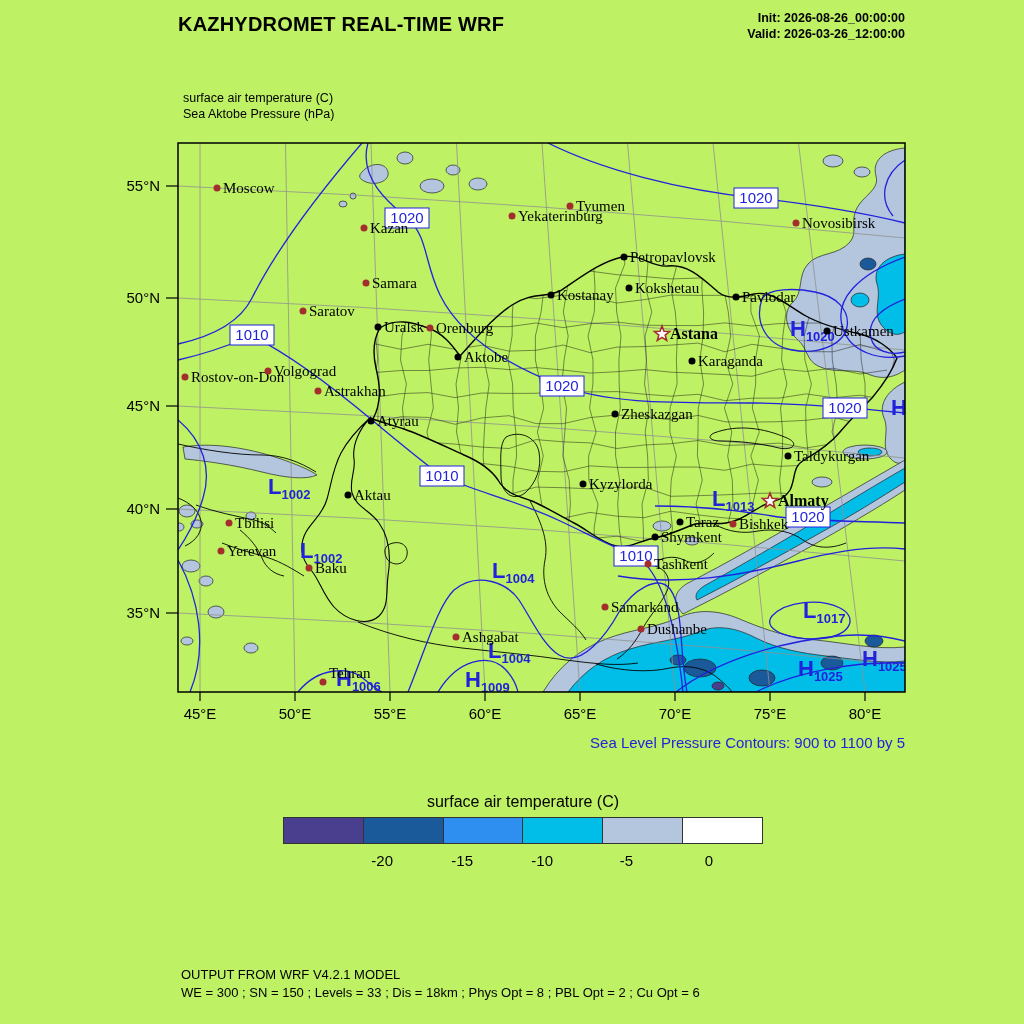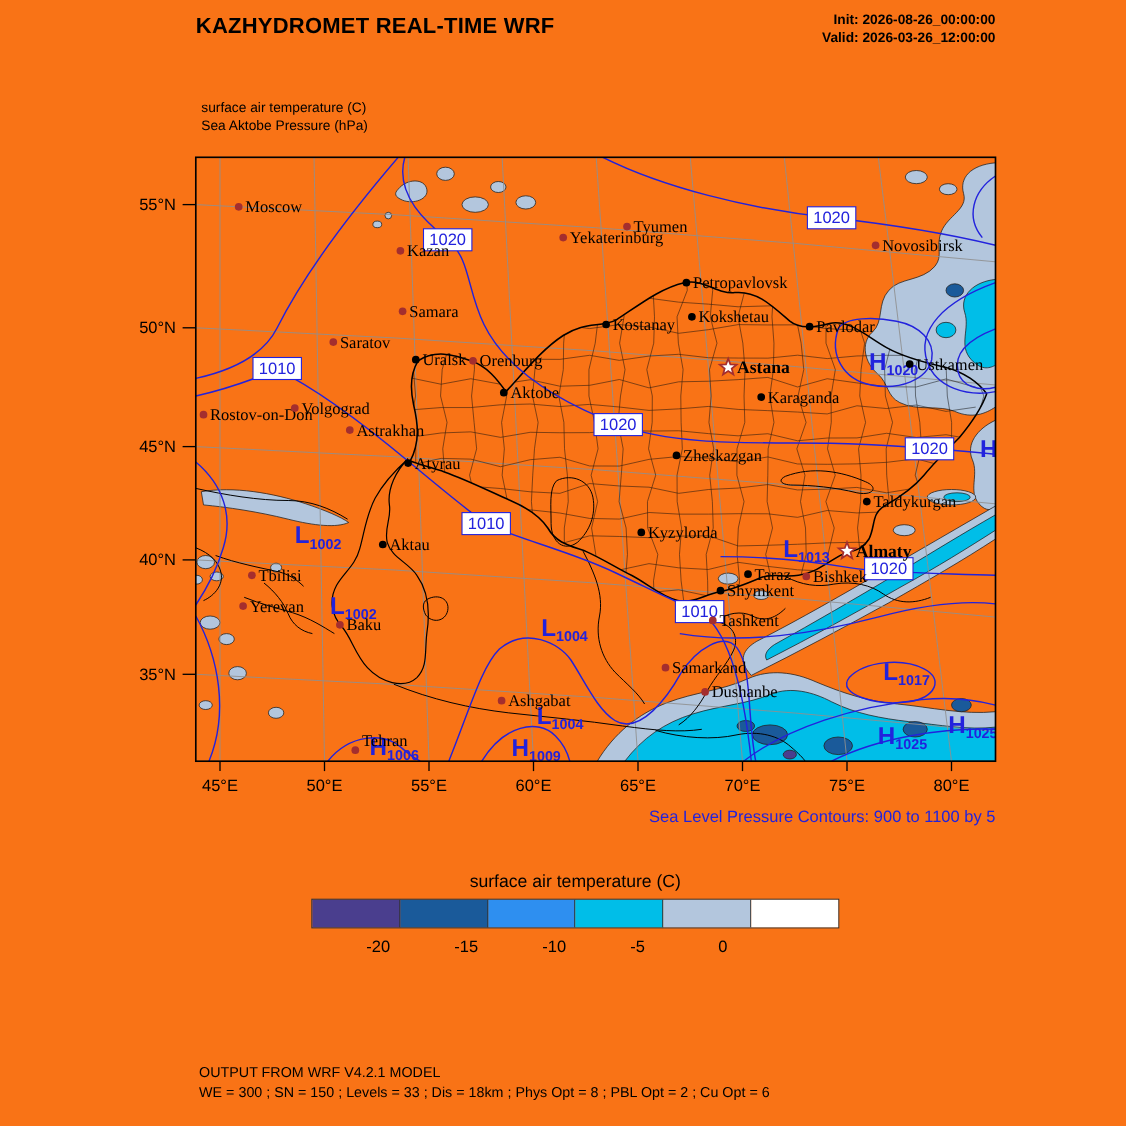--- a/index.html
+++ b/index.html
@@ -1,30 +1,30 @@
 <!DOCTYPE html>
 <html><head>
 <meta charset="utf-8">
 <style>
   html,body{margin:0;padding:0;background:#fff;width:1024px;height:1024px;overflow:hidden;
     font-family:"Liberation Sans",sans-serif;}
-  #stage{position:relative;width:1024px;height:1024px;background:#f97316;}
+  #stage{position:relative;width:1024px;height:1024px;background:#bef264;}
   .abs{position:absolute;}
   #page-title{left:178px;top:13px;font-size:20px;font-weight:bold;color:#000;letter-spacing:.2px;}
   #init-block{right:119px;top:10px;text-align:right;font-size:12.5px;font-weight:bold;line-height:16px;color:#000;}
   #field-labels{left:183px;top:90px;font-size:12.5px;line-height:16px;color:#000;}
   #slp-note{right:119px;top:734px;font-size:15px;color:#2222dd;}
   #map-svg{left:0;top:0;}
   #colorbar-wrap{left:283px;top:793px;width:480px;}
   #colorbar-title{width:480px;text-align:center;font-size:16px;color:#000;margin-bottom:6px;}
   #colorbar{display:flex;width:480px;height:27px;border:1px solid #333;box-sizing:border-box;}
   #colorbar .seg{flex:1 1 0;border-right:1px solid #333;}
   #colorbar .seg:last-child{border-right:none;}
   #cb-ticks{position:relative;width:480px;height:24px;}
-  #cb-ticks .cbt{position:absolute;top:8px;width:60px;margin-left:-30px;text-align:left;font-size:15px;color:#000;}
+  #cb-ticks .cbt{position:absolute;top:8px;width:60px;margin-left:-30px;text-align:right;font-size:15px;color:#000;}
   #footer{left:181px;top:966px;font-size:13px;font-weight:400;line-height:18px;color:#000;}
   svg text{user-select:none;}
 </style>
 </head>
 <body>
 
 <div id="stage">
 
   <div class="abs" id="page-title">KAZHYDROMET REAL-TIME WRF</div>
 

